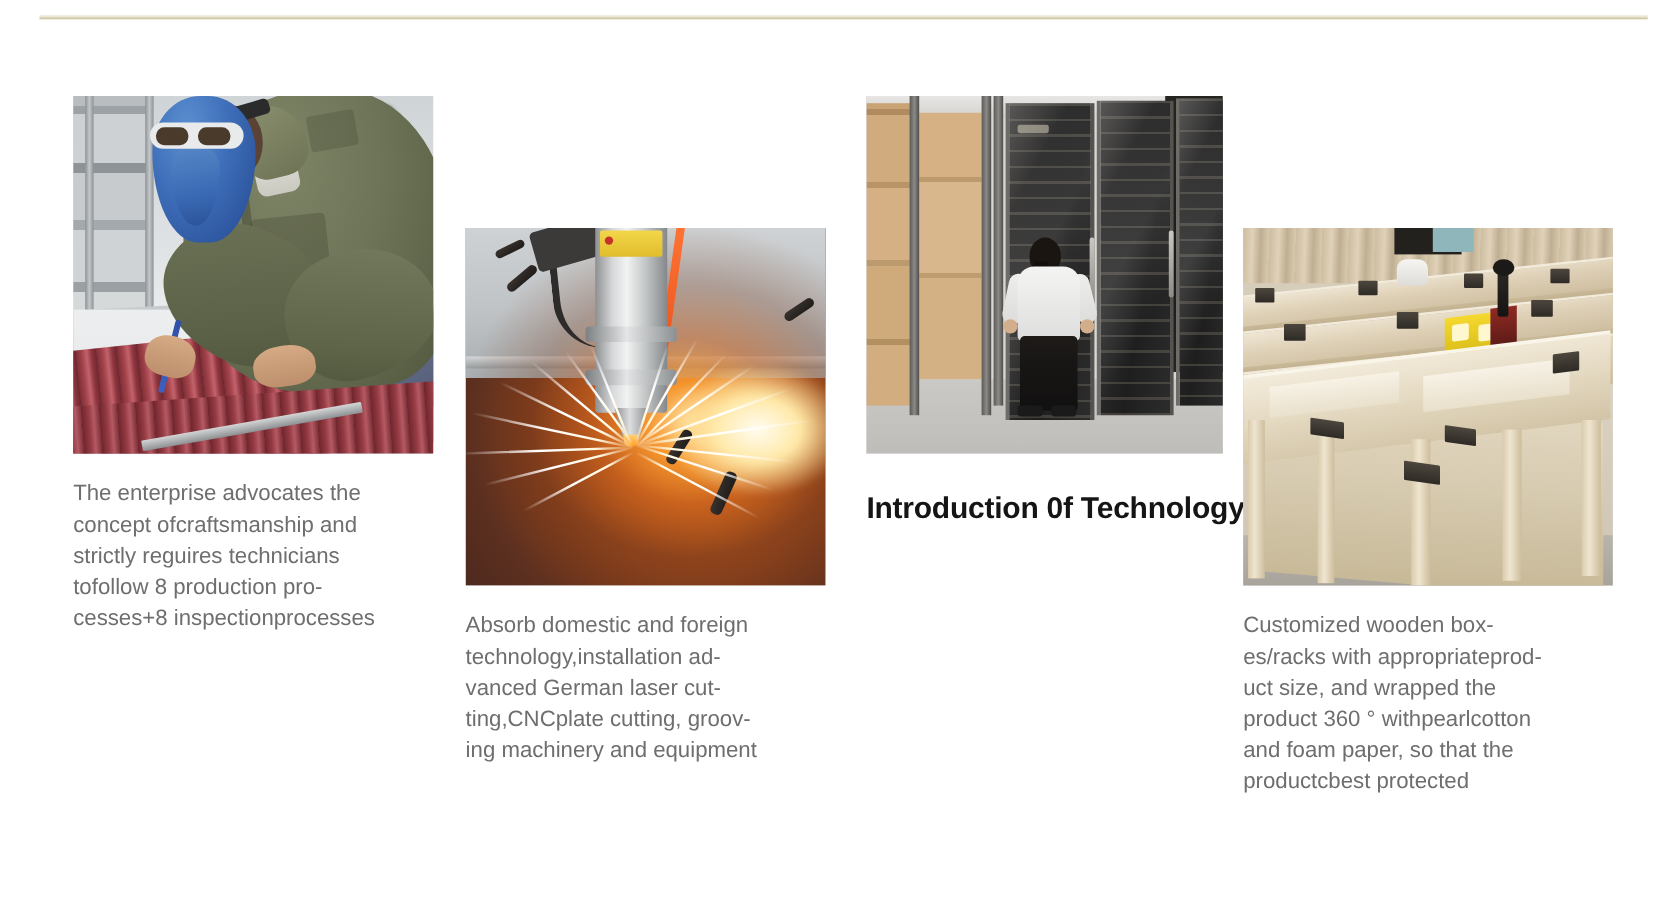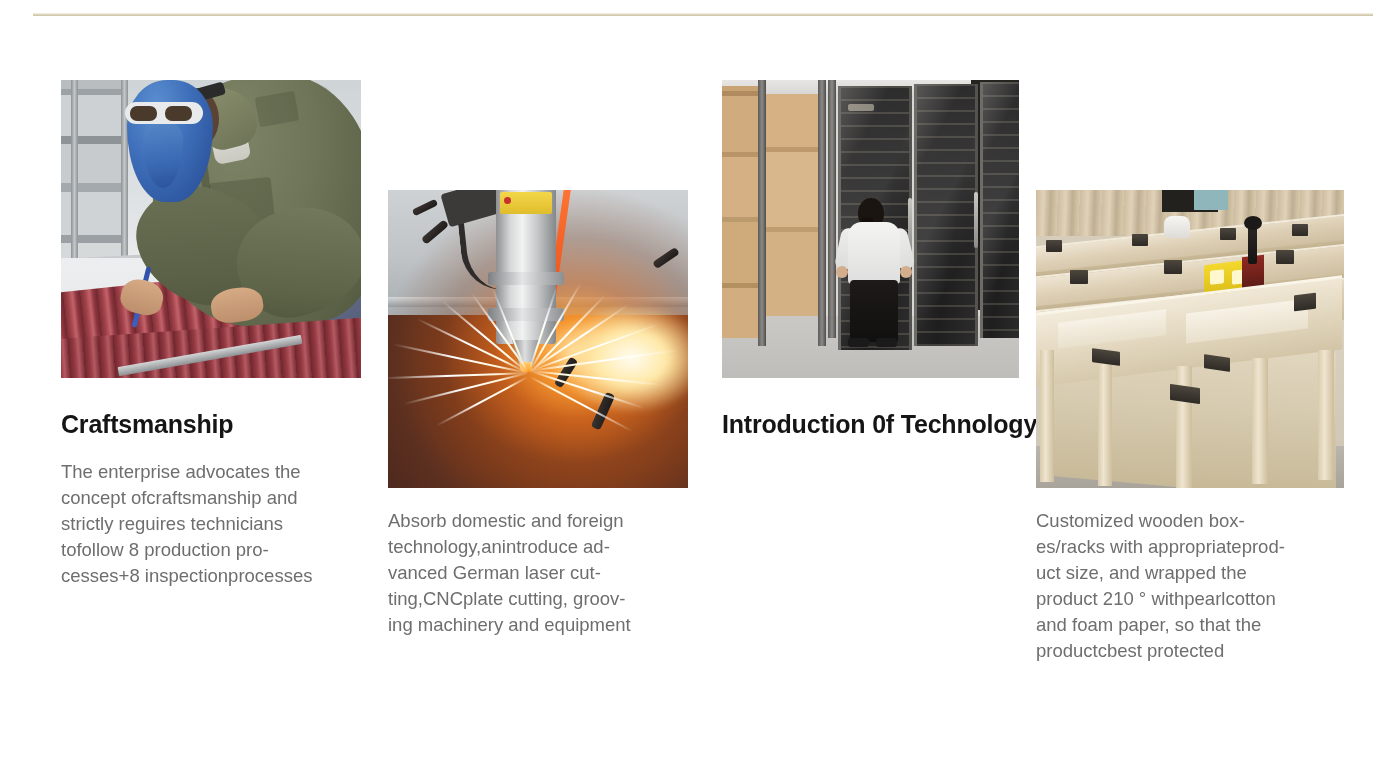--- a/index.html
+++ b/index.html
@@ -604,21 +604,20 @@
       <div class="p1-masknose"></div>
       <div class="p1-goggles"></div>
       <div class="p1-lens l"></div>
       <div class="p1-lens r"></div>
       <div class="p1-sheets2"></div>
       <div class="p1-pen"></div>
       <div class="p1-hand l"></div>
       <div class="p1-hand r"></div>
       <div class="p1-ruler"></div>
     </div>
-    <div class="card-title">Craftsmanship</div>
     <div class="card-body">The enterprise advocates the
 concept ofcraftsmanship and
 strictly reguires technicians
 tofollow 8 production pro-
 cesses+8 inspectionprocesses</div>
   </div>
 
   <div class="col col-2">
     <div class="photo">
       <div class="p2-bg"></div>
@@ -656,21 +655,21 @@
       <div class="spark" style="left:140px; top:182px; width:124px; transform:rotate(206deg);"></div>
       <div class="spark" style="left:140px; top:182px; width:112px; transform:rotate(220deg);"></div>
       <div class="spark" style="left:140px; top:180px; width:96px;  transform:rotate(234deg);"></div>
       <div class="spark" style="left:142px; top:180px; width:102px; transform:rotate(-60deg);"></div>
       <div class="spark" style="left:142px; top:178px; width:86px;  transform:rotate(-72deg);"></div>
       <div class="spark" style="left:138px; top:180px; width:90px;  transform:rotate(248deg);"></div>
       <div class="spark" style="left:142px; top:186px; width:116px; transform:rotate(28deg);"></div>
       <div class="spark" style="left:140px; top:186px; width:104px; transform:rotate(152deg);"></div>
     </div>
     <div class="card-body">Absorb domestic and foreign
-technology,anintroduce ad-
+technology,installation ad-
 vanced German laser cut-
 ting,CNCplate cutting, groov-
 ing machinery and equipment</div>
   </div>
 
   <div class="col col-3">
     <div class="photo">
       <div class="p3-bg"></div>
       <div class="p3-ceiling"></div>
       <div class="p3-floor"></div>
@@ -752,18 +751,18 @@
       <div class="p4-slat" style="left:216px; top:168px; width:16px; height:126px;"></div>
       <div class="p4-slat" style="left:282px; top:160px; width:16px; height:130px;"></div>
       <div class="p4-bracket" style="left:56px;  top:160px; width:28px; height:14px; transform:skewY(8deg);"></div>
       <div class="p4-bracket" style="left:168px; top:166px; width:26px; height:14px; transform:skewY(8deg);"></div>
       <div class="p4-bracket" style="left:134px; top:196px; width:30px; height:16px; transform:skewY(8deg);"></div>
       <div class="p4-bracket" style="left:258px; top:104px; width:22px; height:16px; transform:skewY(-7deg);"></div>
     </div>
     <div class="card-body">Customized wooden box-
 es/racks with appropriateprod-
 uct size, and wrapped the
-product 210 °   withpearlcotton
+product 360 °   withpearlcotton
 and foam paper, so that the
 productcbest protected</div>
   </div>
 
 </div>
 
 </body></html>

